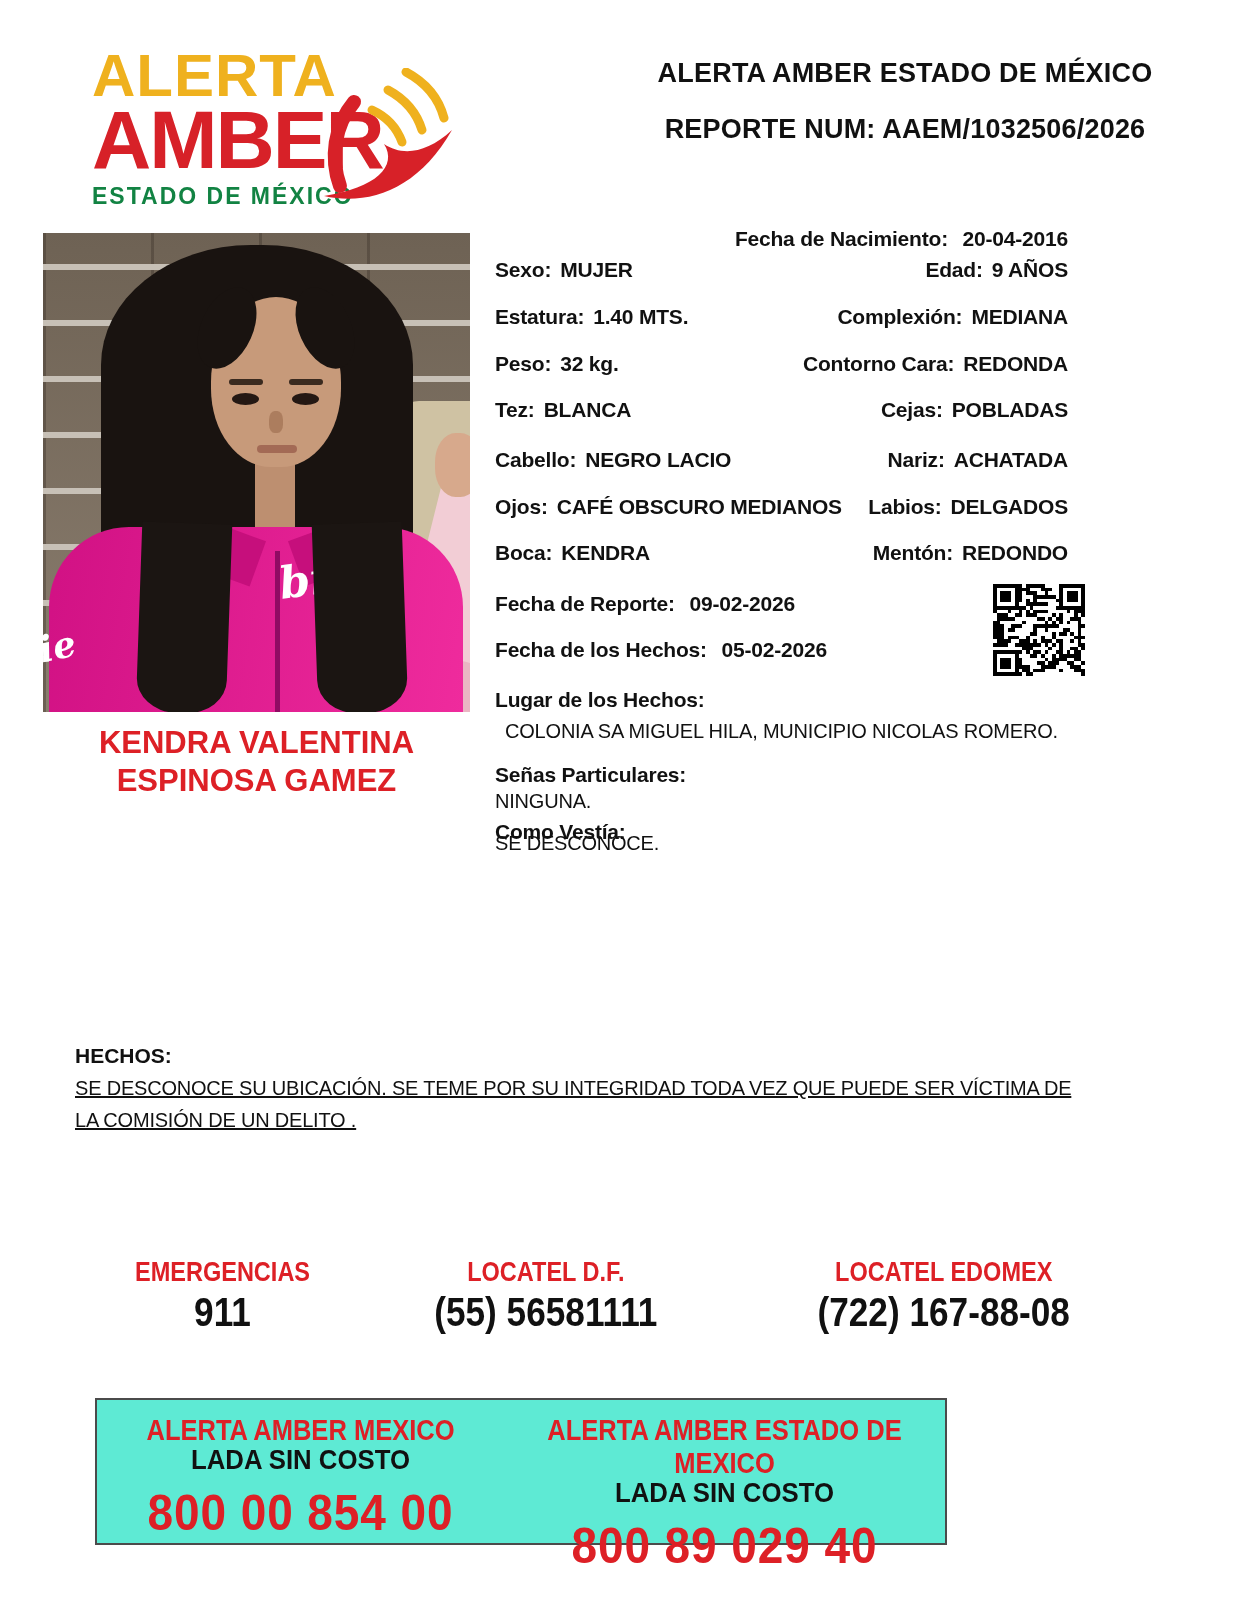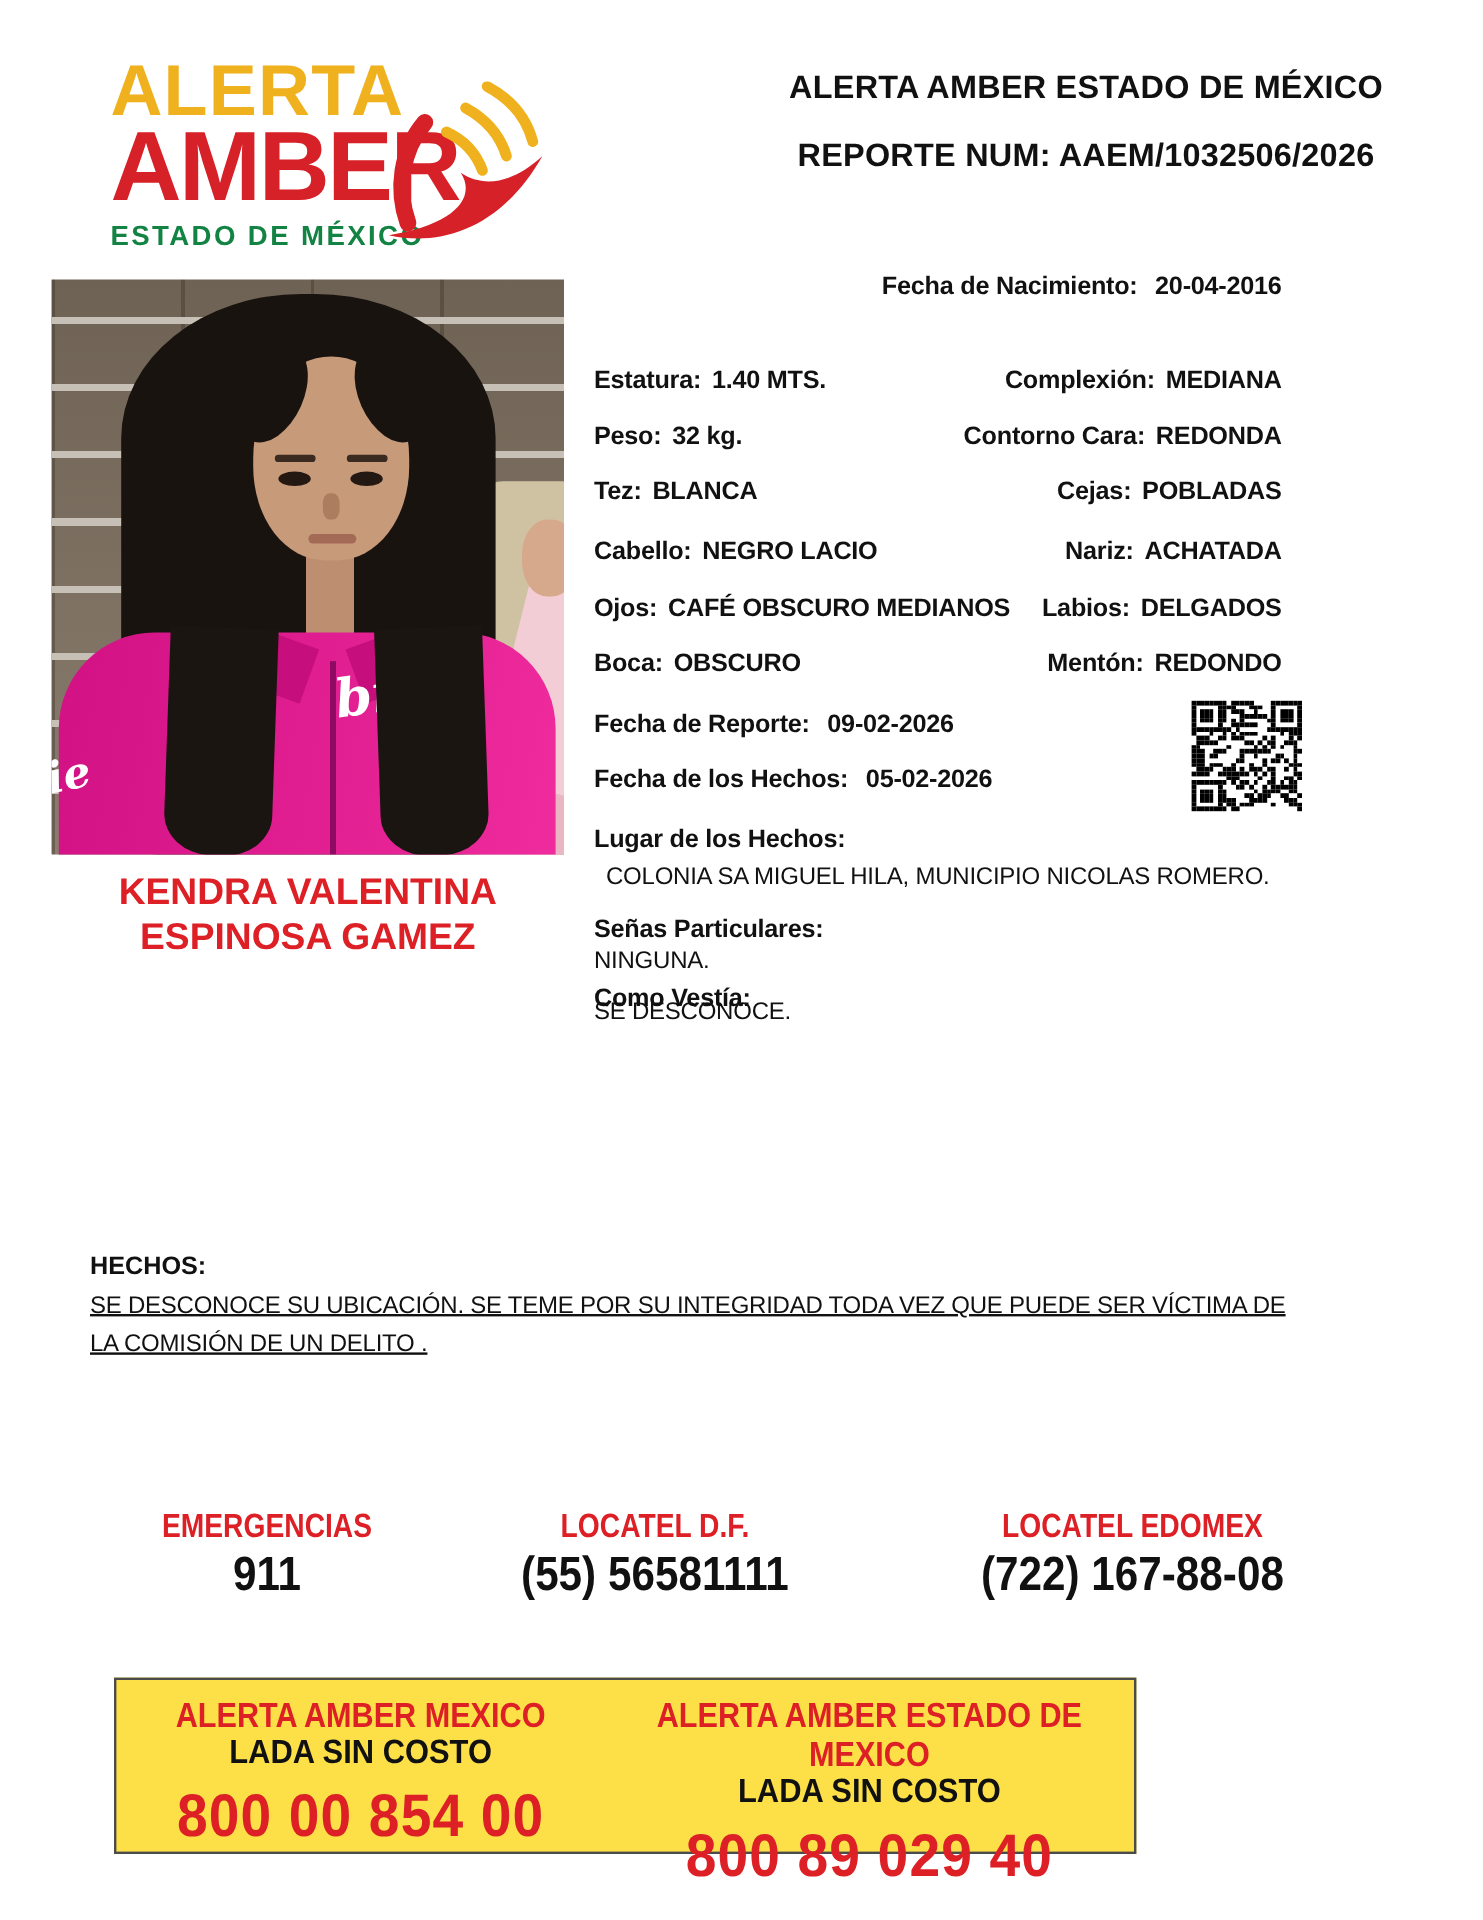--- a/index.html
+++ b/index.html
@@ -88,21 +88,21 @@
   
   .emergency{position:absolute;left:90px;top:1256px;width:1060px;display:flex;}
   .em-col{text-align:center;}
   .em-col:nth-child(1){width:25%;}
   .em-col:nth-child(2){width:36%;}
   .em-col:nth-child(3){width:39%;}
   .em-label{color:#dd2026;font-weight:bold;font-size:28px;transform:scaleX(.84);transform-origin:center;}
   .em-number{color:#111;font-weight:bold;font-size:40px;margin-top:2px;transform:scaleX(.88);transform-origin:center;}
 
   
-  .footer-box{position:absolute;left:95px;top:1398px;width:852px;height:147px;background:#fde047;
+  .footer-box{position:absolute;left:95px;top:1398px;width:852px;height:147px;background:#5eead4;
               border:2px solid #4b4b4b;display:flex;box-sizing:border-box;padding-top:14px;}
   .ft-col{text-align:center;}
   .ft-col:nth-child(1){width:48%;}
   .ft-col:nth-child(2){width:52%;}
   .ft-title{color:#dd2026;font-weight:bold;font-size:29px;transform:scaleX(.88);transform-origin:center;}
   .ft-sub{color:#111;font-weight:bold;font-size:28px;margin-top:-3px;transform:scaleX(.92);transform-origin:center;}
   .ft-number{color:#dd2026;font-weight:bold;font-size:50px;margin-top:8px;letter-spacing:1px;
              transform:scaleX(.92);transform-origin:center;}
 </style>
 </head>
@@ -160,20 +160,24 @@
     <div>KENDRA VALENTINA</div>
     <div>ESPINOSA GAMEZ</div>
   </div>
 
   <div class="details">
     <div class="drow birth" style="top:5px">
       <span class="dl">Fecha de Nacimiento:</span>
       <span class="dv">20-04-2016</span>
     </div>
 
+    <div class="drow" style="top:36px">
+      <span class="dl">Sexo:</span><span class="dv">MUJER</span>
+      <span class="dright"><span class="dl">Edad:</span><span class="dv">9 AÑOS</span></span>
+    </div>
     <div class="drow" style="top:83px">
       <span class="dl">Estatura:</span><span class="dv">1.40 MTS.</span>
       <span class="dright"><span class="dl">Complexión:</span><span class="dv">MEDIANA</span></span>
     </div>
     <div class="drow" style="top:130px">
       <span class="dl">Peso:</span><span class="dv">32 kg.</span>
       <span class="dright"><span class="dl">Contorno Cara:</span><span class="dv">REDONDA</span></span>
     </div>
     <div class="drow" style="top:176px">
       <span class="dl">Tez:</span><span class="dv">BLANCA</span>
@@ -181,21 +185,21 @@
     </div>
     <div class="drow" style="top:273px">
       <span class="dl">Ojos:</span><span class="dv">CAFÉ OBSCURO MEDIANOS</span>
       <span class="dright"><span class="dl">Labios:</span><span class="dv">DELGADOS</span></span>
     </div>
     <div class="drow" style="top:226px">
       <span class="dl">Cabello:</span><span class="dv">NEGRO LACIO</span>
       <span class="dright"><span class="dl">Nariz:</span><span class="dv">ACHATADA</span></span>
     </div>
     <div class="drow" style="top:319px">
-      <span class="dl">Boca:</span><span class="dv">OBSCURO</span>
+      <span class="dl">Boca:</span><span class="dv">KENDRA</span>
       <span class="dright"><span class="dl">Mentón:</span><span class="dv">REDONDO</span></span>
     </div>
 
     <div class="drow" style="top:370px">
       <span class="dl">Fecha de Reporte:</span>
       <span class="dv">09-02-2026</span>
     </div>
     <div class="drow" style="top:416px">
       <span class="dl">Fecha de los Hechos:</span>
       <span class="dv">05-02-2026</span>

